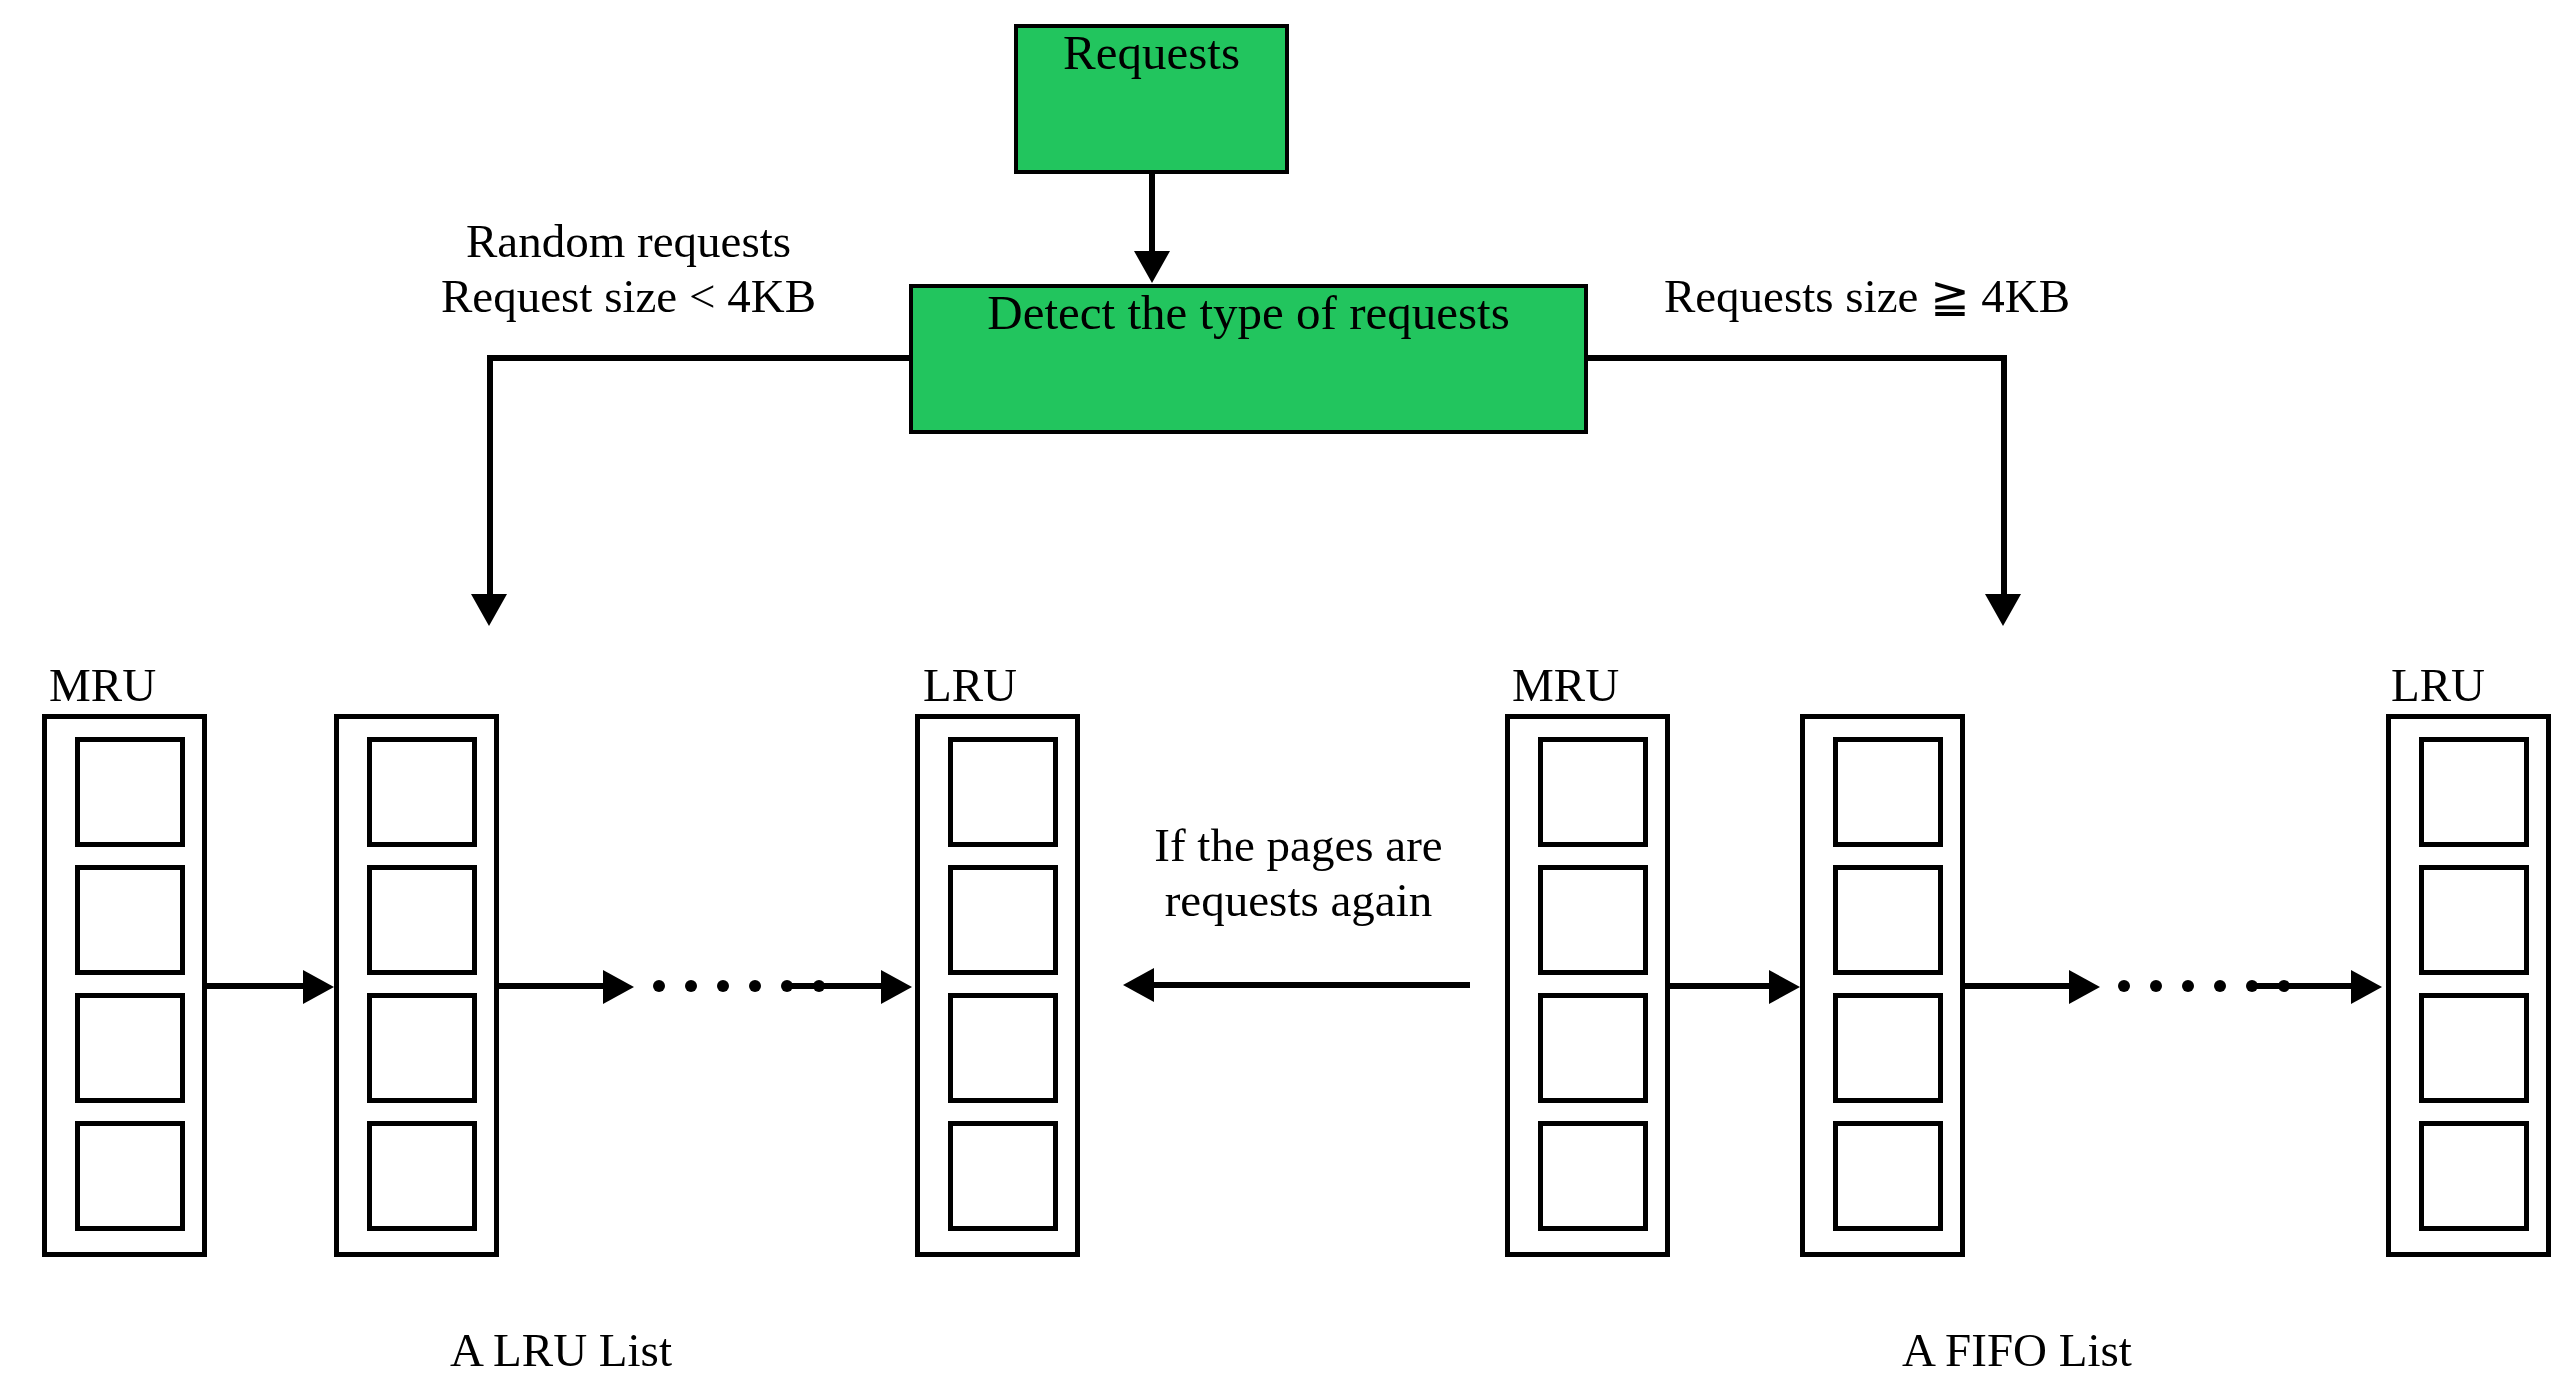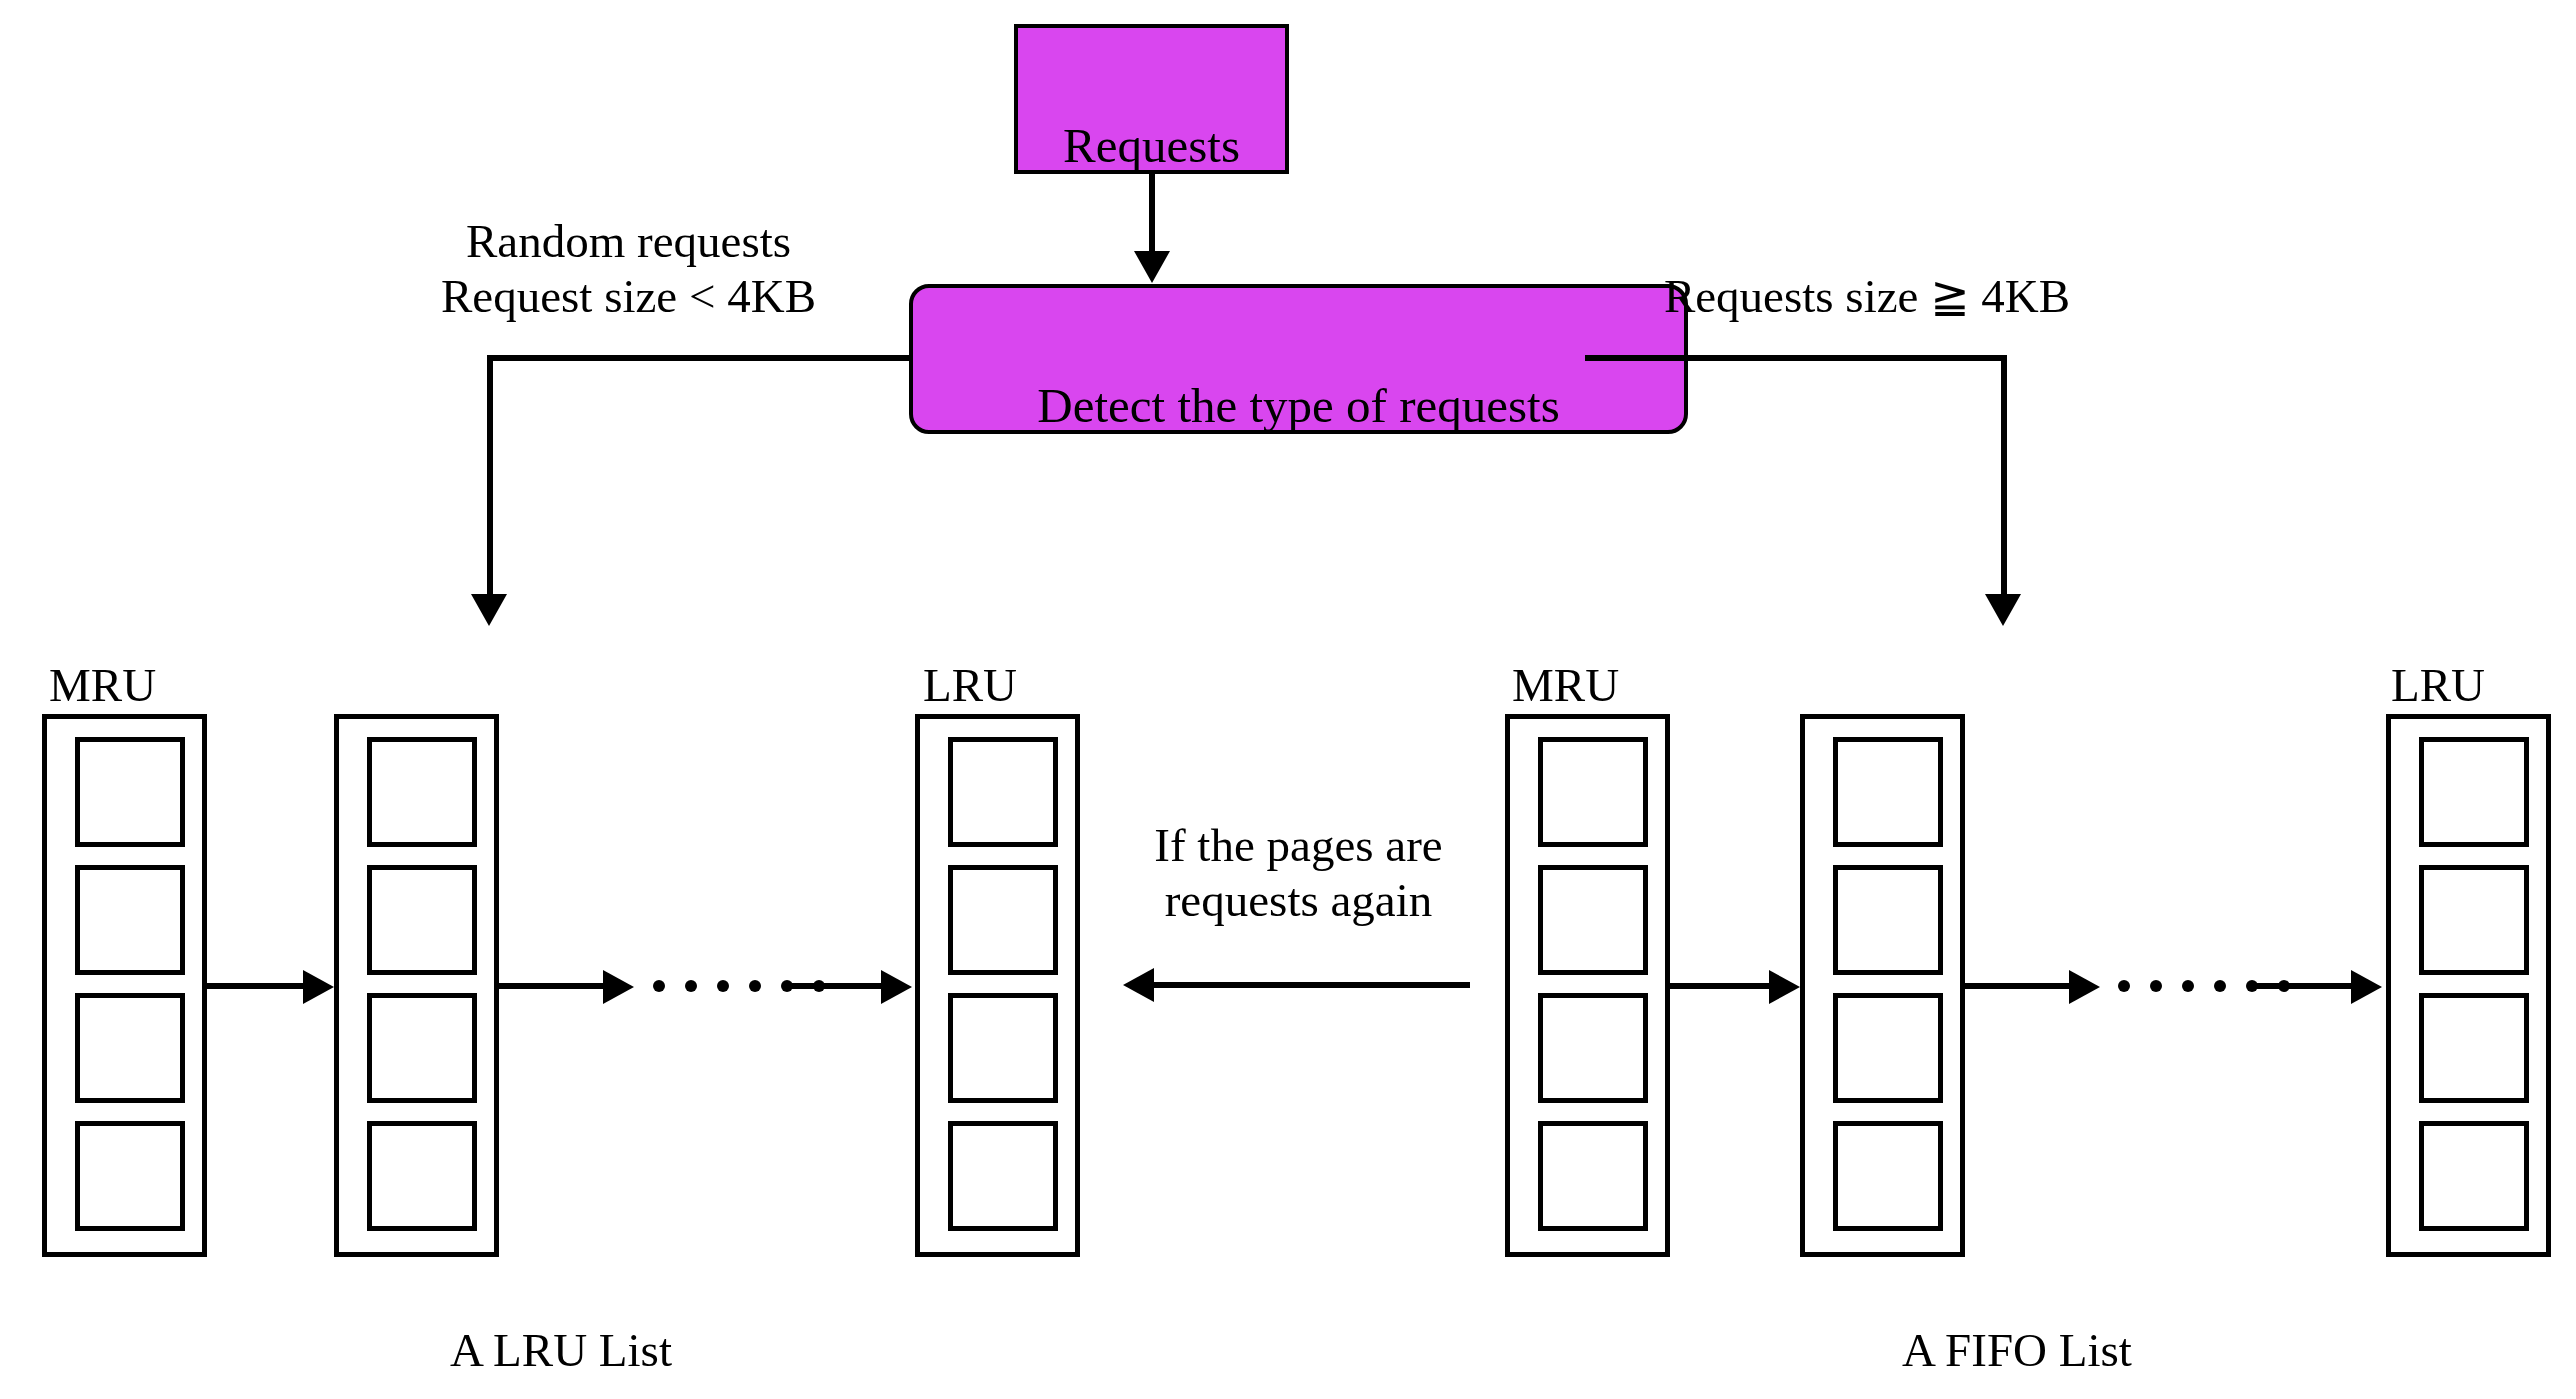--- a/index.html
+++ b/index.html
@@ -13,23 +13,23 @@
     height: 1400px;
     background: #ffffff;
     overflow: hidden;
     font-family: "Liberation Serif", "DejaVu Serif", serif;
     color: #000000;
   }
   .box {
     position: absolute;
     box-sizing: border-box;
     border: 4.9px solid #000;
-    background: #d946ef;
+    background: #22c55e;
     display: flex;
-    align-items: flex-end;
+    align-items: flex-start;
     justify-content: center;
   }
   .box-label {
     font-size: 49px;
     line-height: 1;
     white-space: nowrap;
     color: #000;
   }
   .label {
     position: absolute;
@@ -100,21 +100,21 @@
 
 <div id="canvas">
 
   <div class="box" style="left:1014px; top:24px; width:275px; height:150px;">
     <span class="box-label">Requests</span>
   </div>
 
   <div class="vline" style="left:1149px; top:174px; height:81px;"></div>
   <div class="arrow-d" style="left:1134px; top:251px;"></div>
 
-  <div class="box" style="left:909px; top:284px; width:779px; height:150px;border-radius:20px;">
+  <div class="box" style="left:909px; top:284px; width:679px; height:150px;">
     <span class="box-label">Detect the type of requests</span>
   </div>
 
   <div class="label center" style="left:365px; top:194px; width:527px;"><span>Random requests</span><br><span>Request size &lt; 4KB</span></div>
 
   <div class="hline" style="left:487px; top:355px; width:424px;"></div>
   <div class="vline" style="left:487px; top:355px; height:243px;"></div>
   <div class="arrow-d" style="left:471px; top:594px;"></div>
 
   <div class="label center" style="left:1608px; top:194px; width:518px;"><br><span>Requests size ≧ 4KB</span></div>

